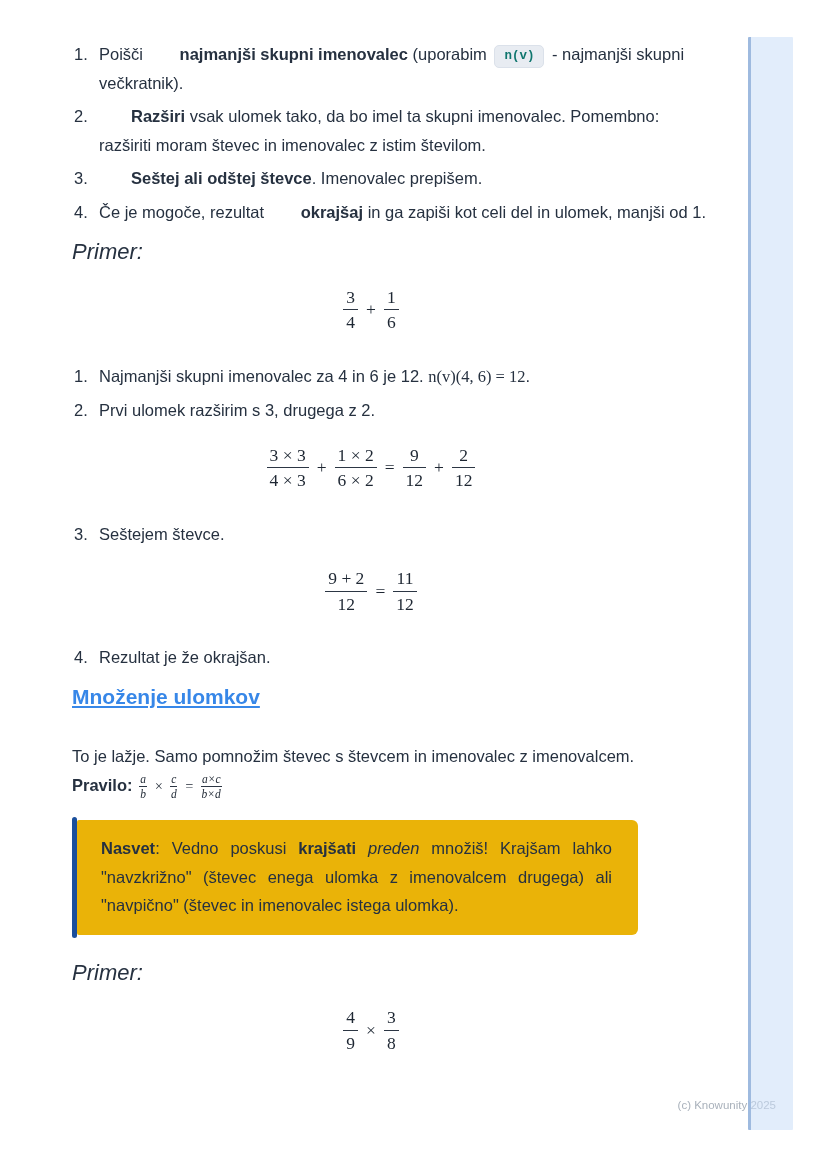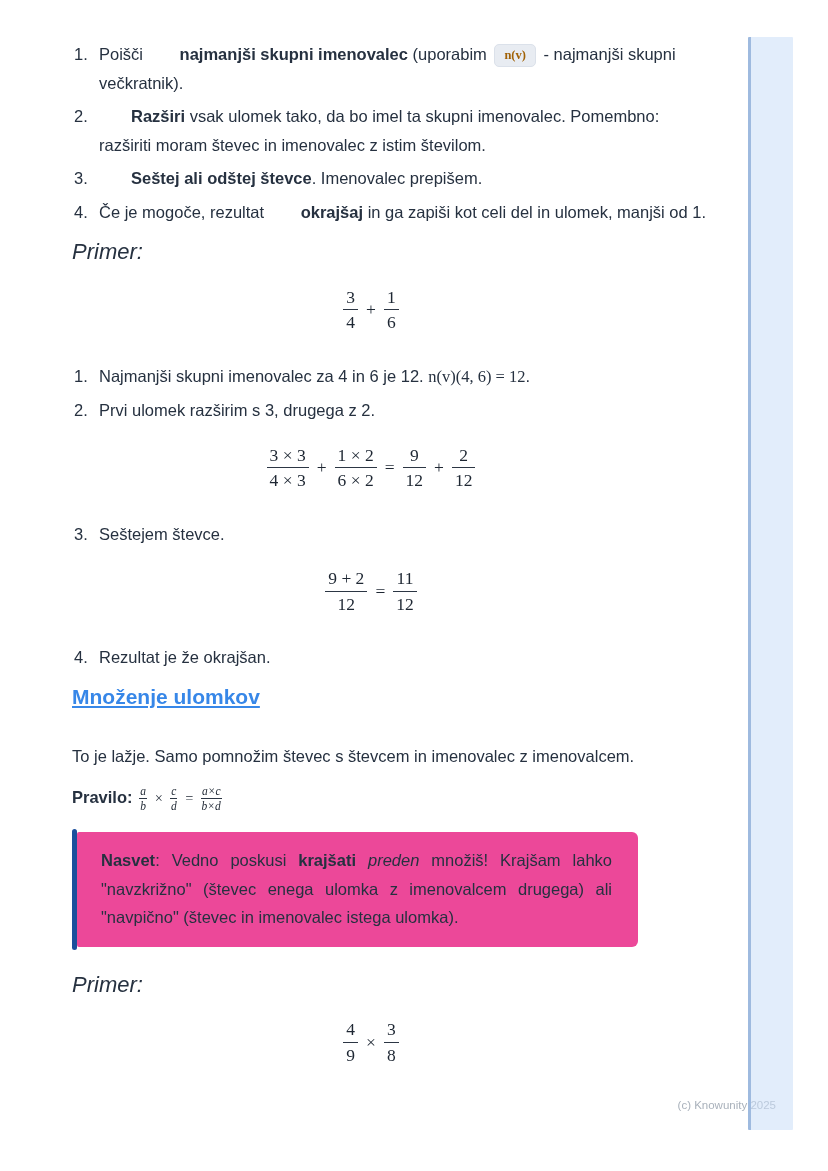--- a/index.html
+++ b/index.html
@@ -24,24 +24,24 @@
   .li-body{flex:1;}
   .li strong{font-weight:700;padding-left:32px;}
   
   .badge{
     display:inline-block;
     background:#e8ecf2;
     border:1px solid #dbe1ea;
     border-radius:5px;
     padding:0 9px;
     margin:0 3px;
-    font-family:Liberation Serif, serif;
+    font-family:Liberation Mono, monospace;
     font-size:12.5px;font-weight:700;
     line-height:21px;
-    color:#a16207;
+    color:#0f766e;
     vertical-align:1px;
   }
   
   .primer{font-style:italic;font-size:22px;line-height:28.5px;margin:12px 0 0 0;}
   .primer2{margin-top:24px;}
   .para{font-size:16.5px;line-height:28.5px;margin:0;}
   .section-heading{
     margin:10px 0 30px 0;
     font-size:21px;font-weight:700;line-height:30px;
     color:#3787e8;
@@ -56,36 +56,36 @@
     color:#1e2733;
     min-height:47px;
   }
   .math-block>span{vertical-align:middle;}
   .frac{display:inline-block;text-align:center;line-height:1.18;}
   .frac .num{display:block;padding:0 3px 2px 3px;border-bottom:1.4px solid #2c3644;}
   .frac .den{display:block;padding:2px 3px 0 3px;}
   .mop{display:inline-block;margin:0 8px;}
   
   .imath{font-family:"Liberation Serif","DejaVu Serif",serif;font-size:16.5px;}
-  .rule-line{margin-top:12px;font-size:16.5px;line-height:30px;}
+  .rule-line{font-size:16.5px;line-height:30px;}
   .rule-line strong{font-weight:700;}
   .rule-math{font-family:"Liberation Serif","DejaVu Serif",serif;font-style:italic;color:#1e2733;}
   .ifrac{display:inline-block;text-align:center;font-size:11.5px;line-height:1.08;vertical-align:-7px;margin:0 2px;}
   .ifrac .num{display:block;border-bottom:1px solid #2c3644;padding:0 1px 1px 1px;}
   .ifrac .den{display:block;padding-top:1px;}
   .iop{margin:0 5px;font-size:14px;}
   
   .callout{position:relative;margin-top:18px;width:566px;}
   .callout-bar{
     position:absolute;left:0;top:-3px;bottom:-3px;width:5px;
     background:#1b4f9c;border-radius:4px;
   }
   .callout-box{
     margin-left:5px;
-    background:#ec4899;
+    background:#eab308;
     border-radius:2px 6px 6px 2px;
     padding:14px 26px 15px 24px;
     font-size:16.5px;line-height:28.5px;
     text-align:justify;
   }
   .callout-box strong{font-weight:700;}
   .callout-box .it{font-style:italic;}
   
   .scroll-indicator{
     position:absolute;

